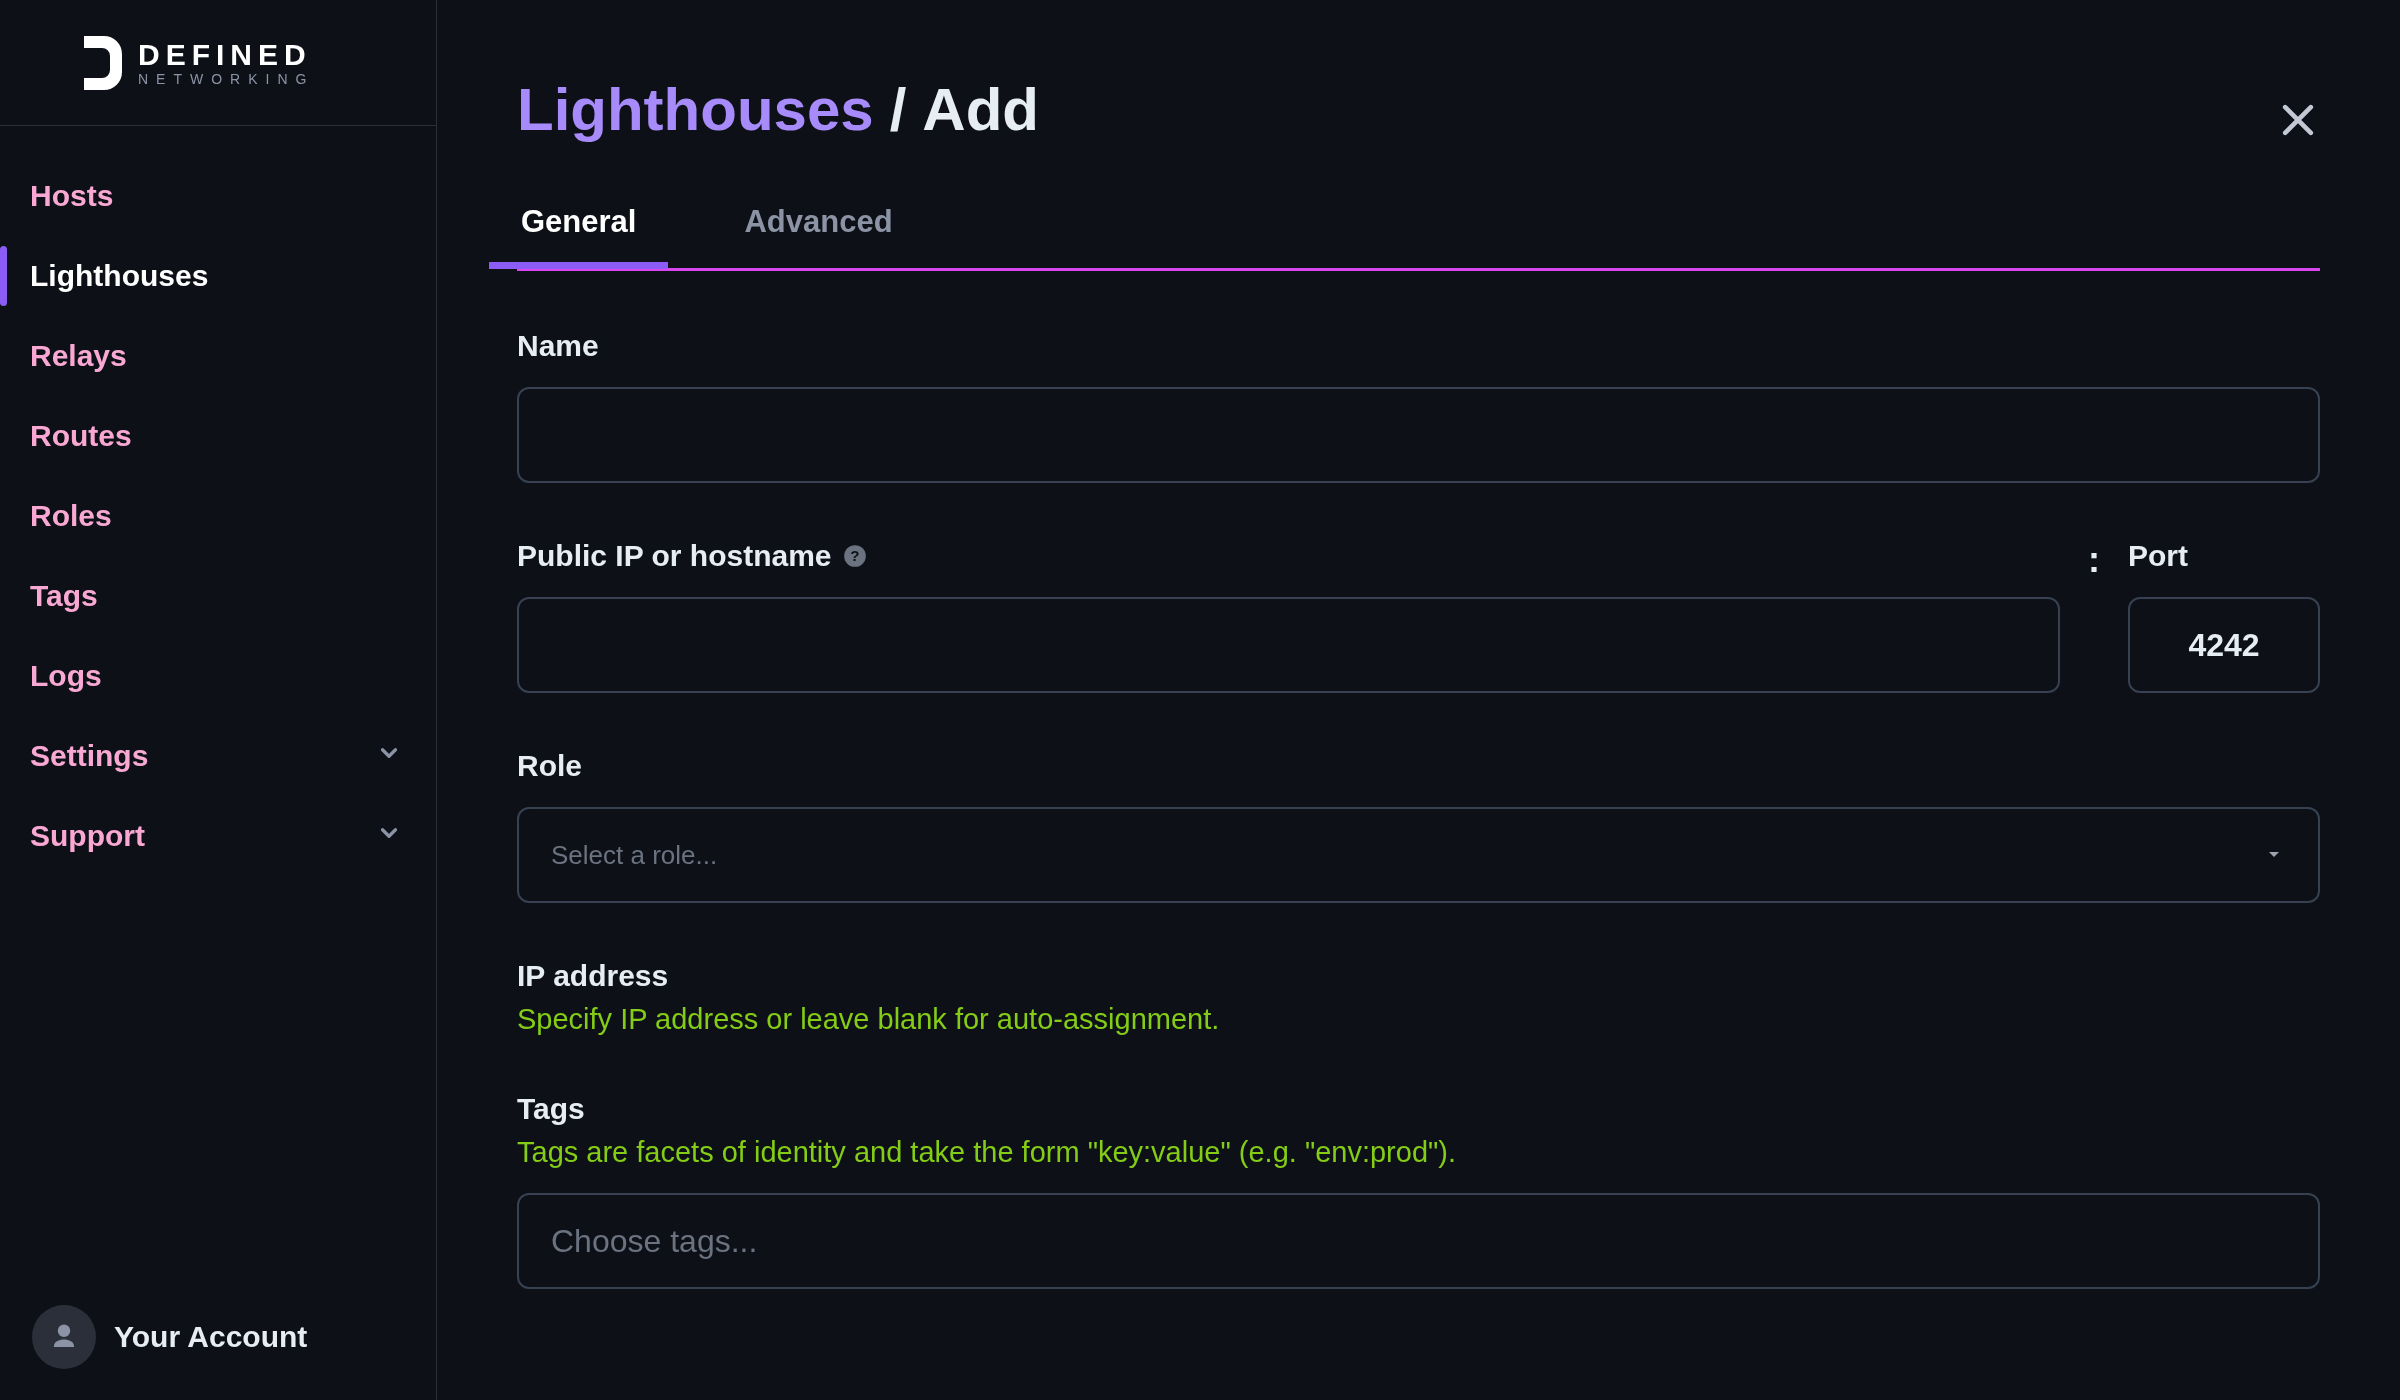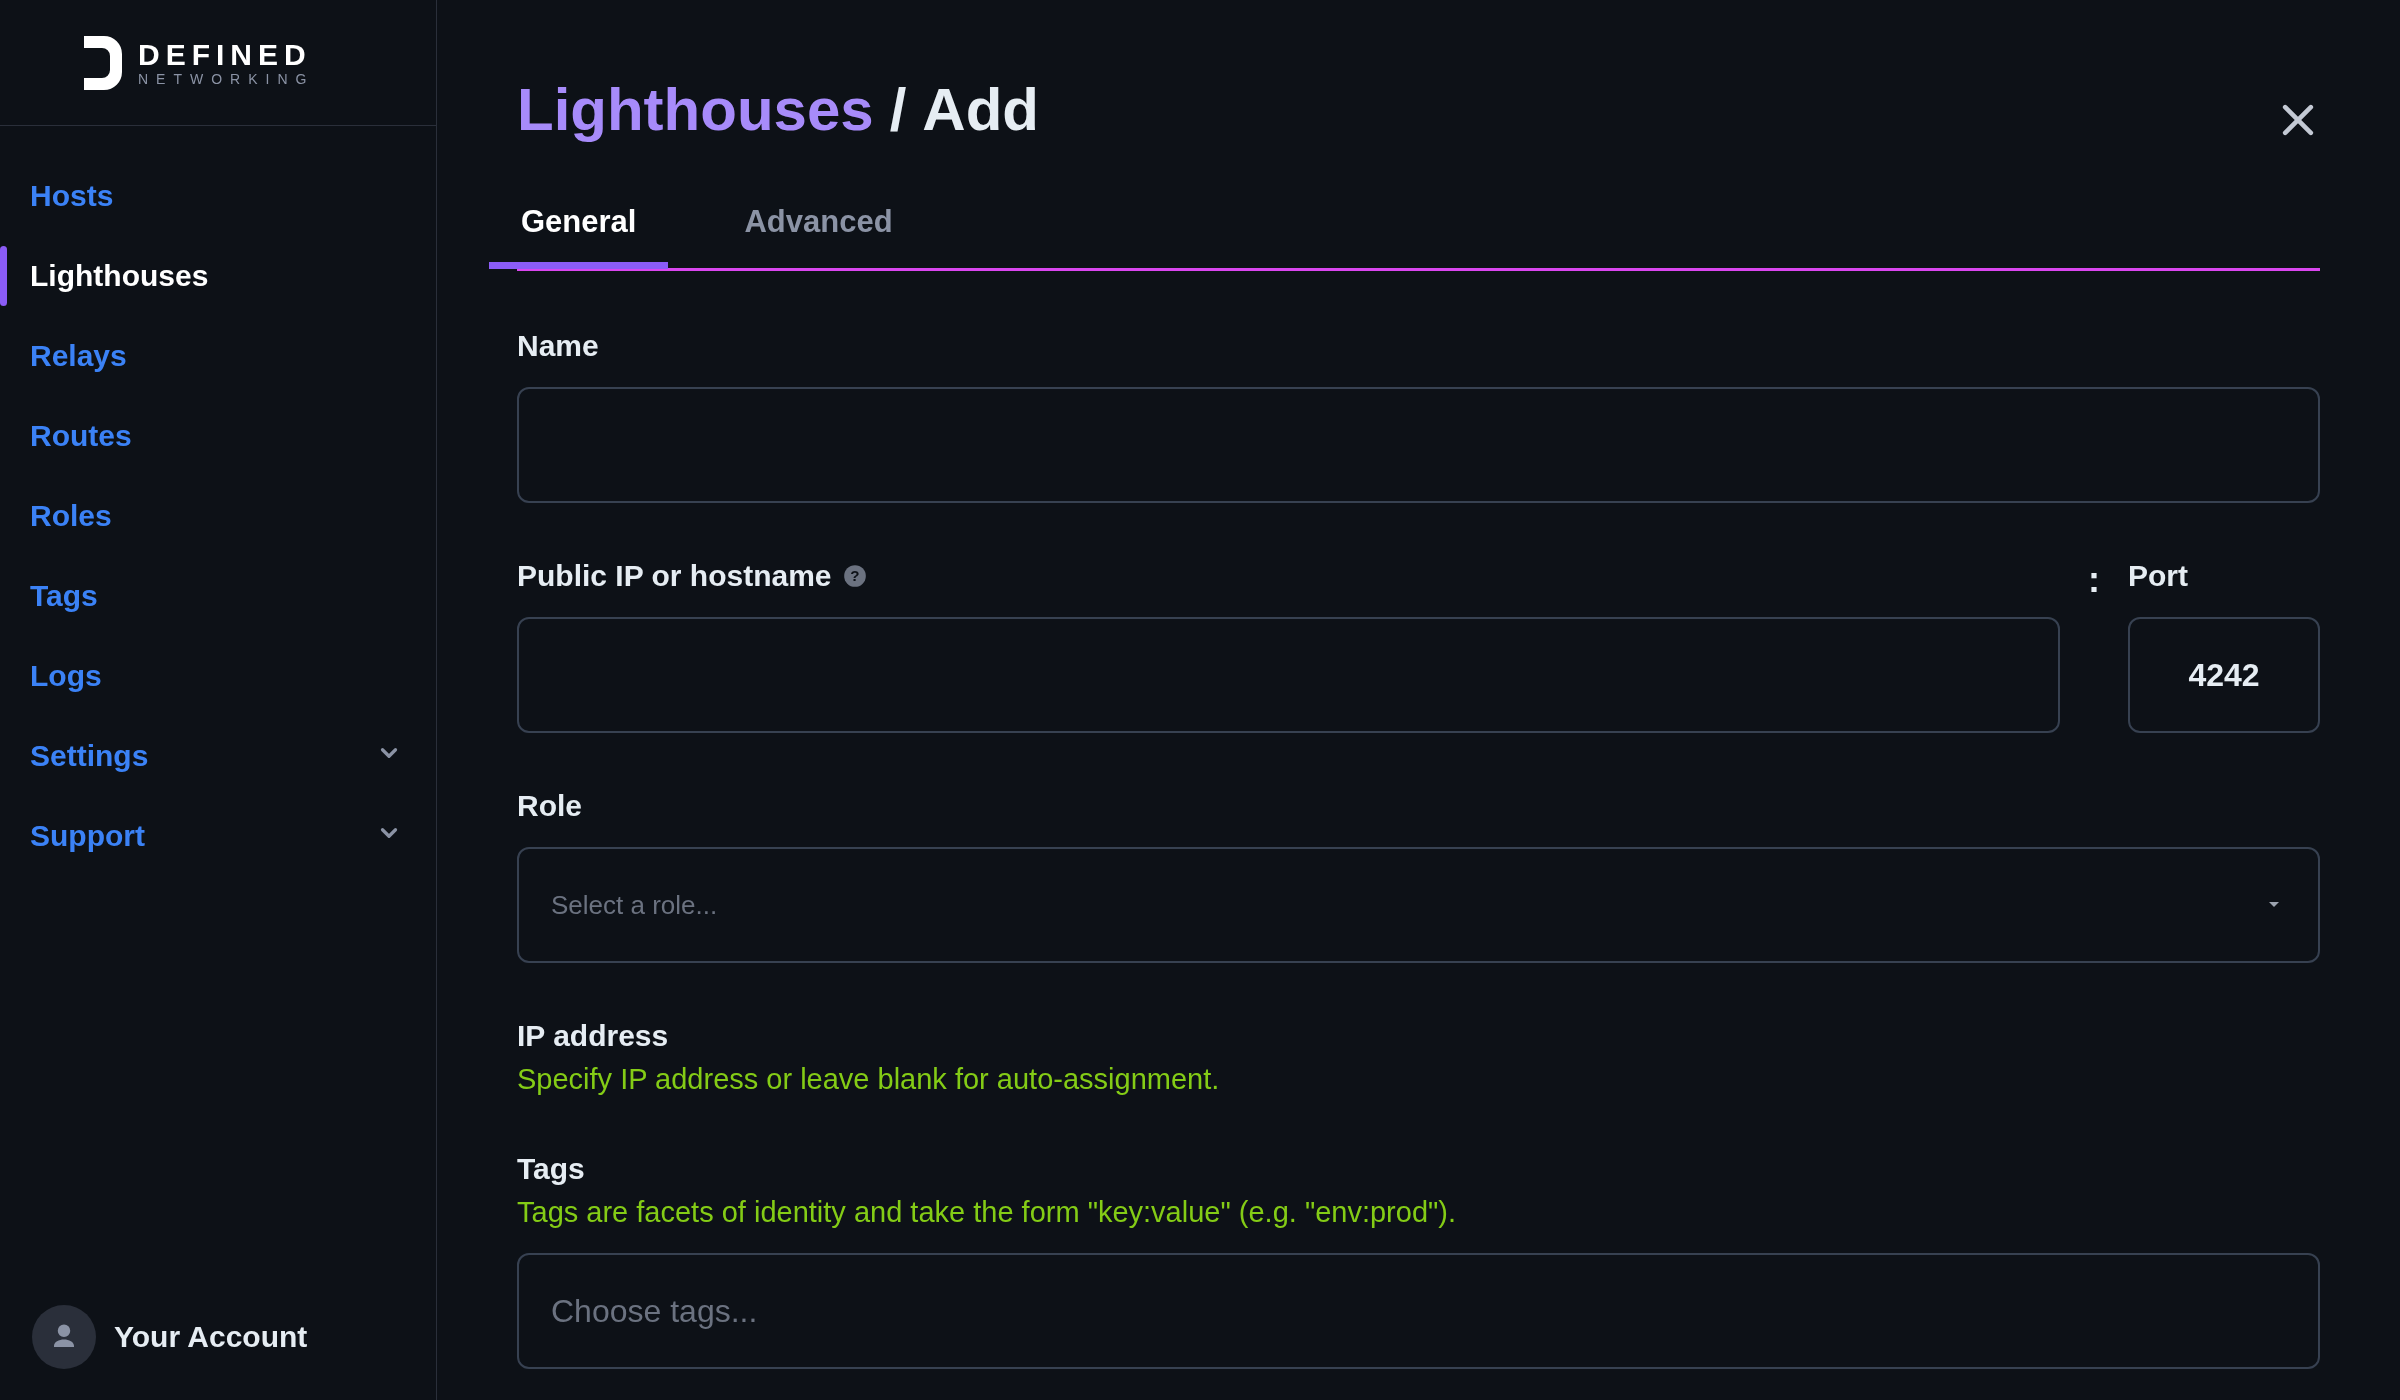--- a/index.html
+++ b/index.html
@@ -57,21 +57,21 @@
     flex: 1;
     padding-top: 30px;
     display: flex;
     flex-direction: column;
   }
   .nav-item {
     height: 80px;
     display: flex;
     align-items: center;
     padding-left: 30px;
-    color: #3b82f6;
+    color: #f9a8d4;
     font-size: 30px;
     font-weight: 600;
     cursor: pointer;
     position: relative;
   }
   .nav-item.active {
     color: #ffffff;
   }
   .nav-item.active::before {
     content: "";
@@ -171,21 +171,21 @@
     color:#84cc16;
     margin-top: -14px;
     margin-bottom: 24px;
   }
   .info-icon {
     width: 26px; height:26px;
     display:inline-flex; align-items:center; justify-content:center;
   }
   .input, .select {
     width: 100%;
-    height: 116px;
+    height: 96px;
     background: transparent;
     border: 2px solid #374151;
     border-radius: 12px;
     color:#e6edf3;
     font-size: 32px;
     padding: 0 32px;
     outline: none;
     font-family: inherit;
   }
   .input::placeholder { color:#6b7280; }

